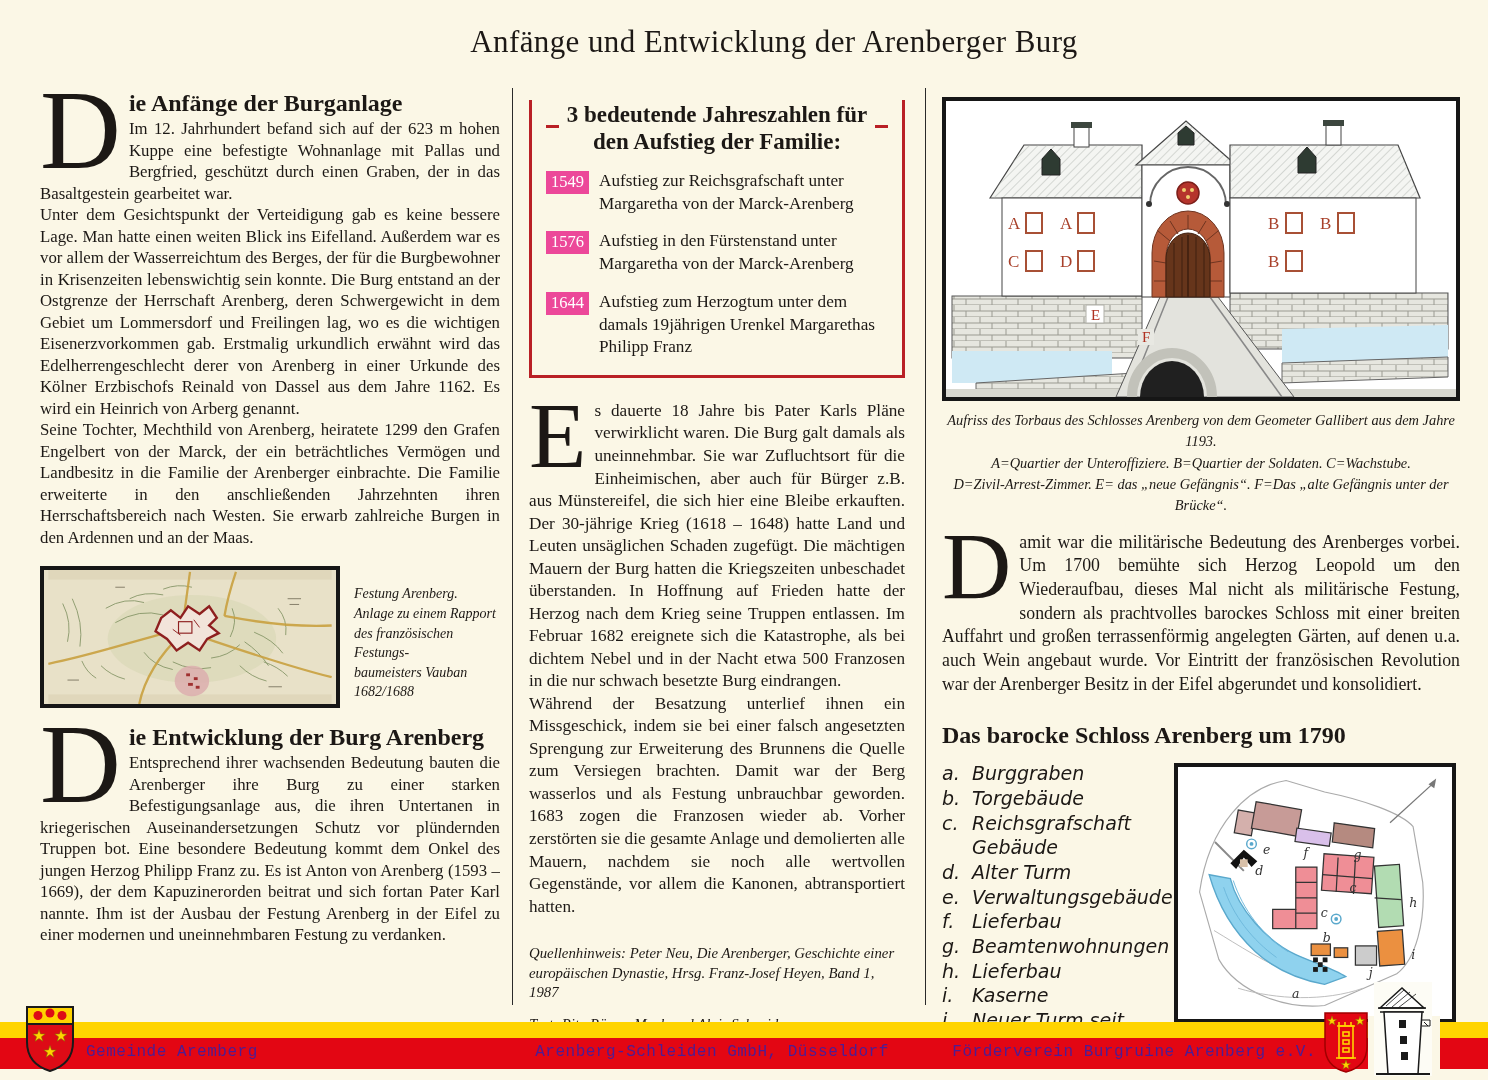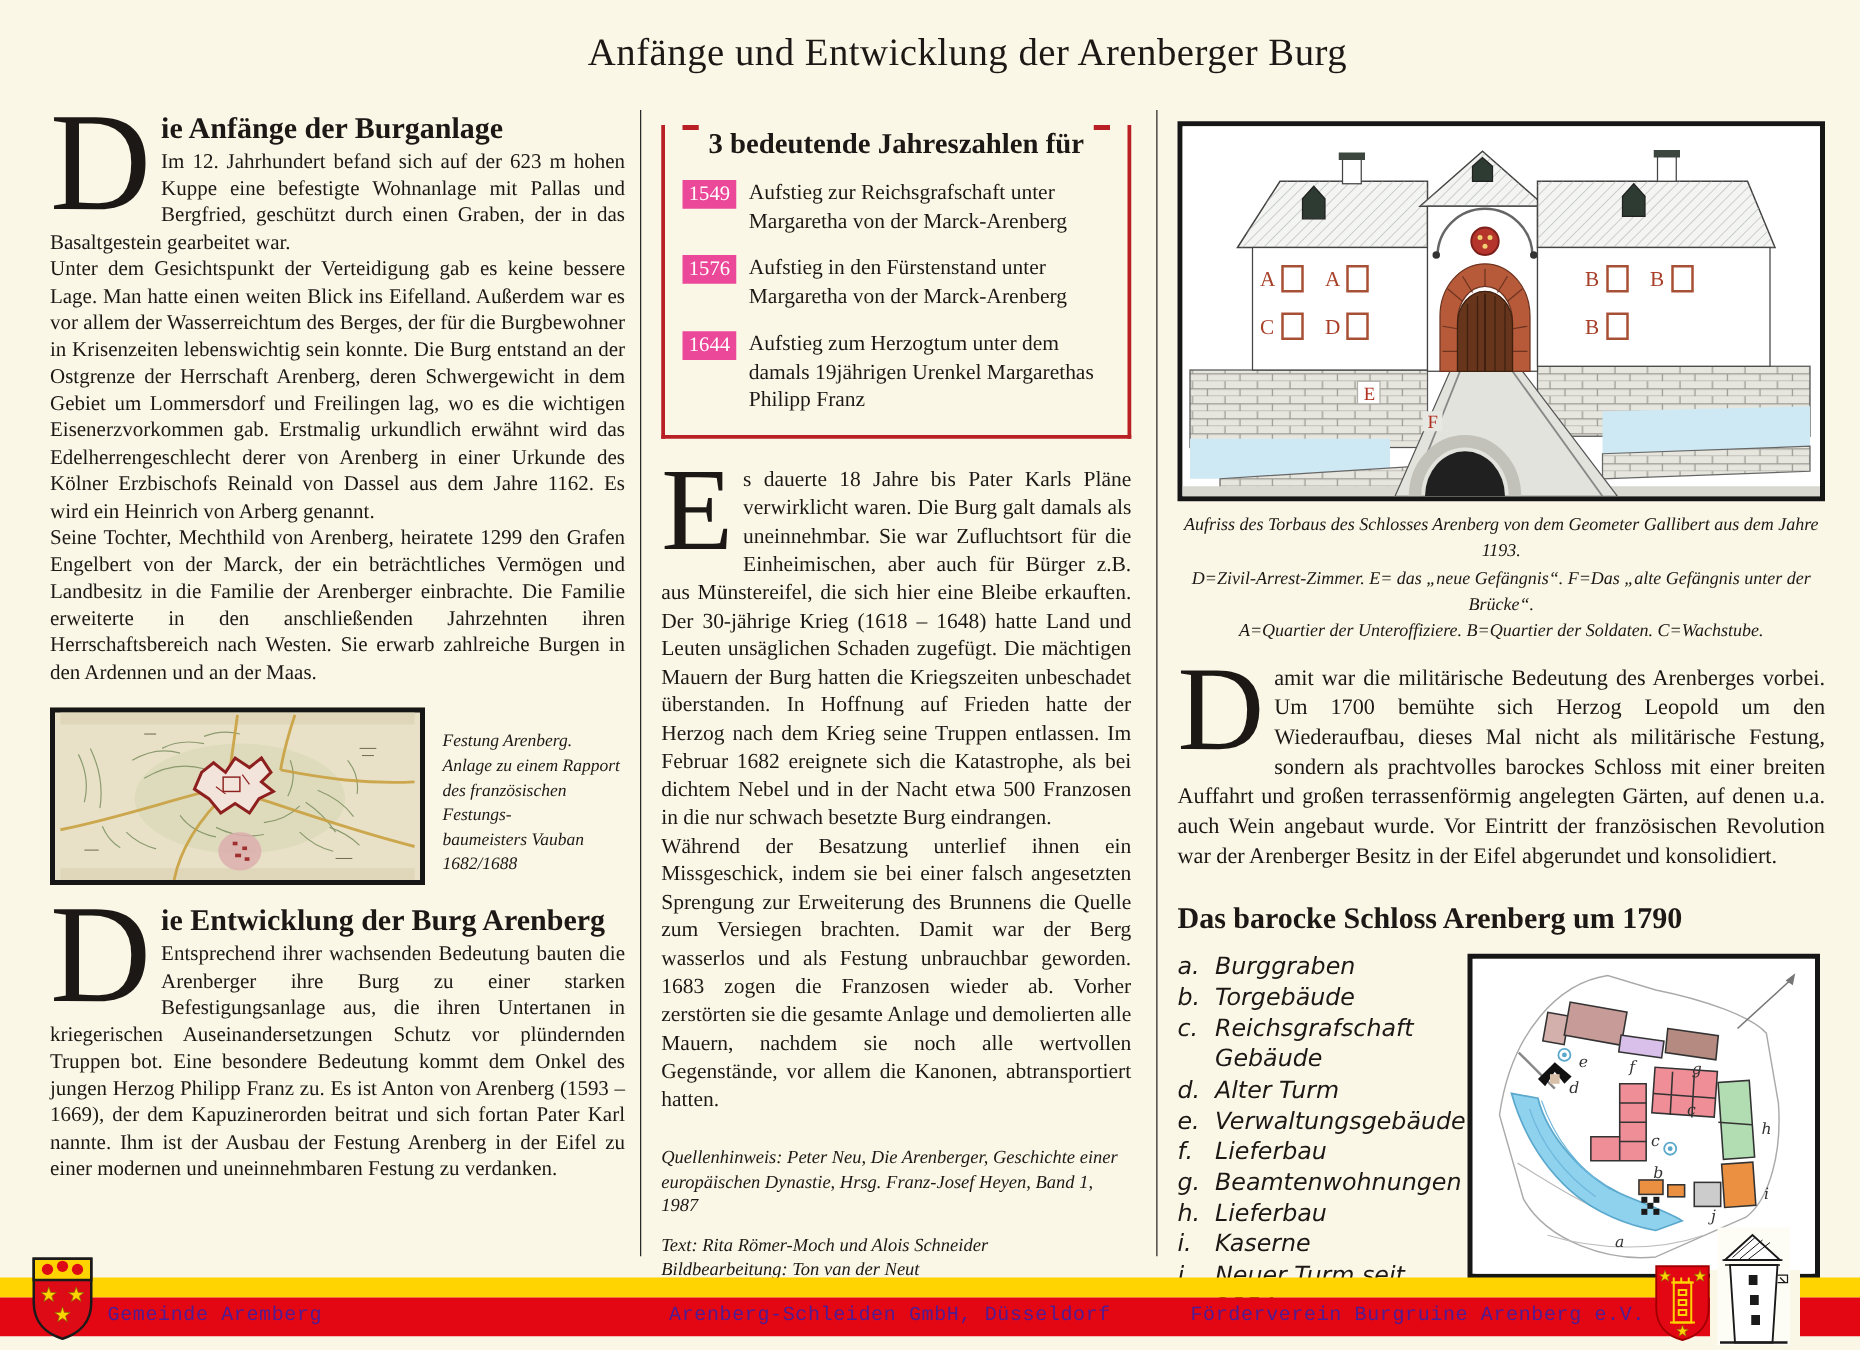--- a/index.html
+++ b/index.html
@@ -42,21 +42,21 @@
     font-style:italic; font-size:14px; line-height:1.4;
     margin-left:14px; align-self:flex-end; padding-bottom:6px;
   }
   .section2 { margin-top:14px; }
 
   
   .yearbox {
     border:3.5px solid #b92025; border-top:none;
     margin-top:12px; padding:0 14px 16px; box-sizing:border-box;
   }
-  .yearbox-titlerow { display:flex; align-items:flex-start; gap:8px; }
+  .yearbox-titlerow { display:flex; align-items:flex-end; gap:8px; }
   .yearbox-titlerow .rule { flex:1 0 10px; height:3.5px; background:#b92025; }
   .yb-title { font-size:23px; font-weight:bold; white-space:nowrap; padding-top:2px; }
   .yb-title2 { text-align:center; font-size:23px; font-weight:bold; margin-top:1px; }
   .year-item { display:flex; gap:10px; margin-top:15px; font-size:17.2px; line-height:1.32; }
   .year-badge {
     background:#ec4899; color:#fff; padding:0 5px 1px;
     font-size:16.5px; flex:0 0 auto; align-self:flex-start; margin-top:1px;
   }
   .mid-section { margin-top:22px; }
   .mid-p2 { margin-top:6px; }
@@ -178,20 +178,21 @@
       </div>
     </div>
 
     <div class="col-mid">
       <div class="yearbox">
         <div class="yearbox-titlerow">
           <span class="rule"></span>
           <span class="yb-title">3 bedeutende Jahreszahlen für</span>
           <span class="rule"></span>
         </div>
+        <div class="yb-title2">den Aufstieg der Familie:</div>
 
         <div class="year-item">
           <span class="year-badge">1549</span>
           <span>Aufstieg zur Reichsgrafschaft unter Margaretha von der Marck-Arenberg</span>
         </div>
         <div class="year-item">
           <span class="year-badge">1576</span>
           <span>Aufstieg in den Fürstenstand unter Margaretha von der Marck-Arenberg</span>
         </div>
         <div class="year-item">
@@ -310,22 +311,22 @@
           </g>
           <rect x="140" y="204" width="18" height="18" fill="#fff" stroke="#b0b0a8"></rect>
           <text x="145" y="219" font-family="Liberation Serif, serif" font-size="15" fill="#b03020">E</text>
           <rect x="192" y="228" width="16" height="16" fill="#e8e8e2"></rect>
           <text x="196" y="241" font-family="Liberation Serif, serif" font-size="15" fill="#b03020">F</text>
         </svg>
       </div>
 
       <div class="ill-caption">
         <div>Aufriss des Torbaus des Schlosses Arenberg von dem Geometer Gallibert aus dem Jahre 1193.</div>
+        <div>A=Quartier der Unteroffiziere. B=Quartier der Soldaten. C=Wachstube.</div>
         <div>D=Zivil-Arrest-Zimmer. E= das „neue Gefängnis“. F=Das „alte Gefängnis unter der Brücke“.</div>
-        <div>A=Quartier der Unteroffiziere. B=Quartier der Soldaten. C=Wachstube.</div>
       </div>
 
       <div class="dc-section right-section">
         <span class="dropcap dc-right">D</span>
         <p class="body">amit war die militärische Bedeutung des Arenberges vorbei. Um 1700 bemühte sich Herzog Leopold um den Wiederaufbau, dieses Mal nicht als militärische Festung, sondern als prachtvolles barockes Schloss mit einer breiten Auffahrt und großen terrassenförmig angelegten Gärten, auf denen u.a. auch Wein angebaut wurde. Vor Eintritt der französischen Revolution war der Arenberger Besitz in der Eifel abgerundet und konsolidiert.</p>
       </div>
 
       <div class="baroque-heading">Das barocke Schloss Arenberg um 1790</div>
 
       <div class="legend-row">

